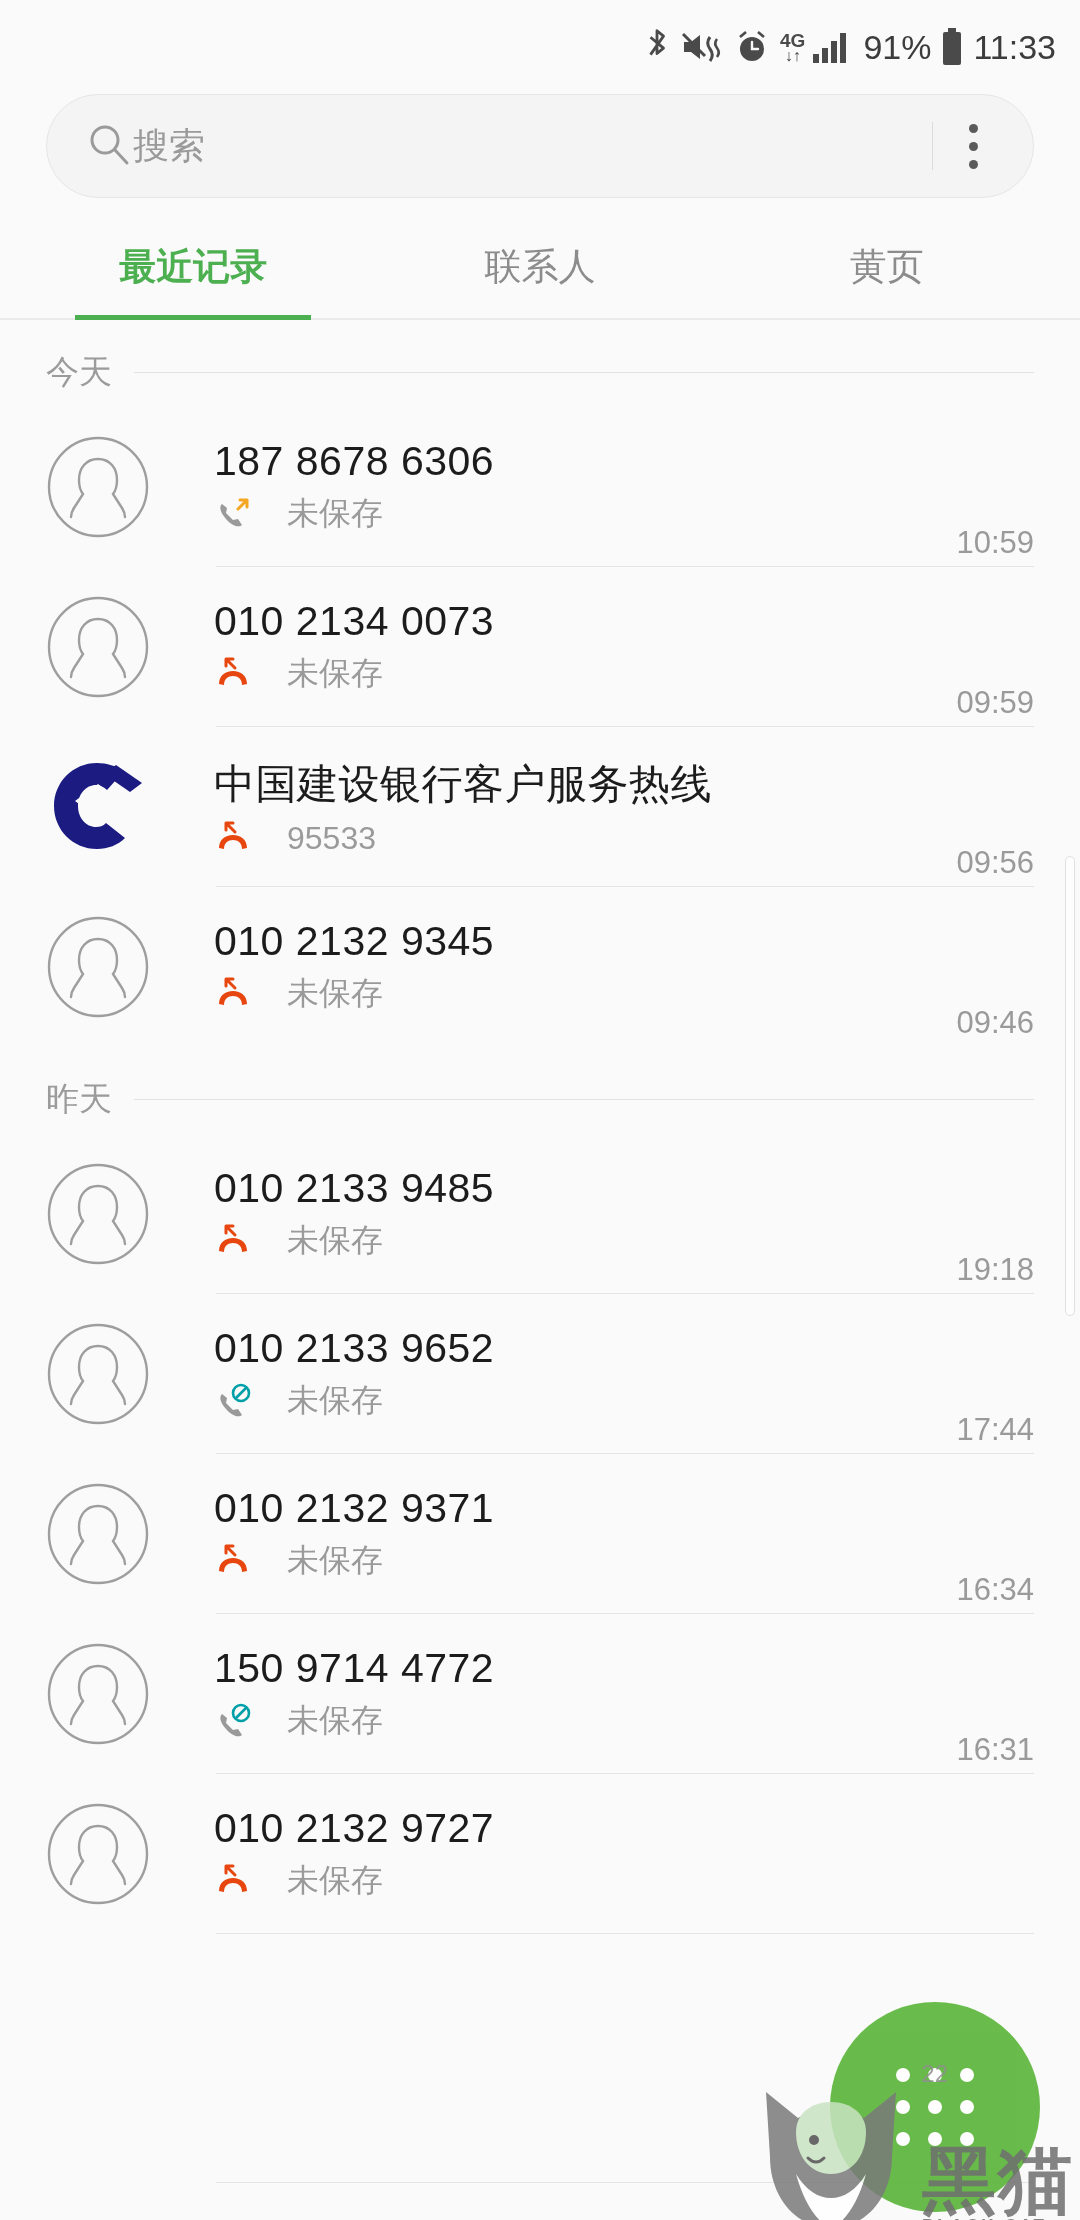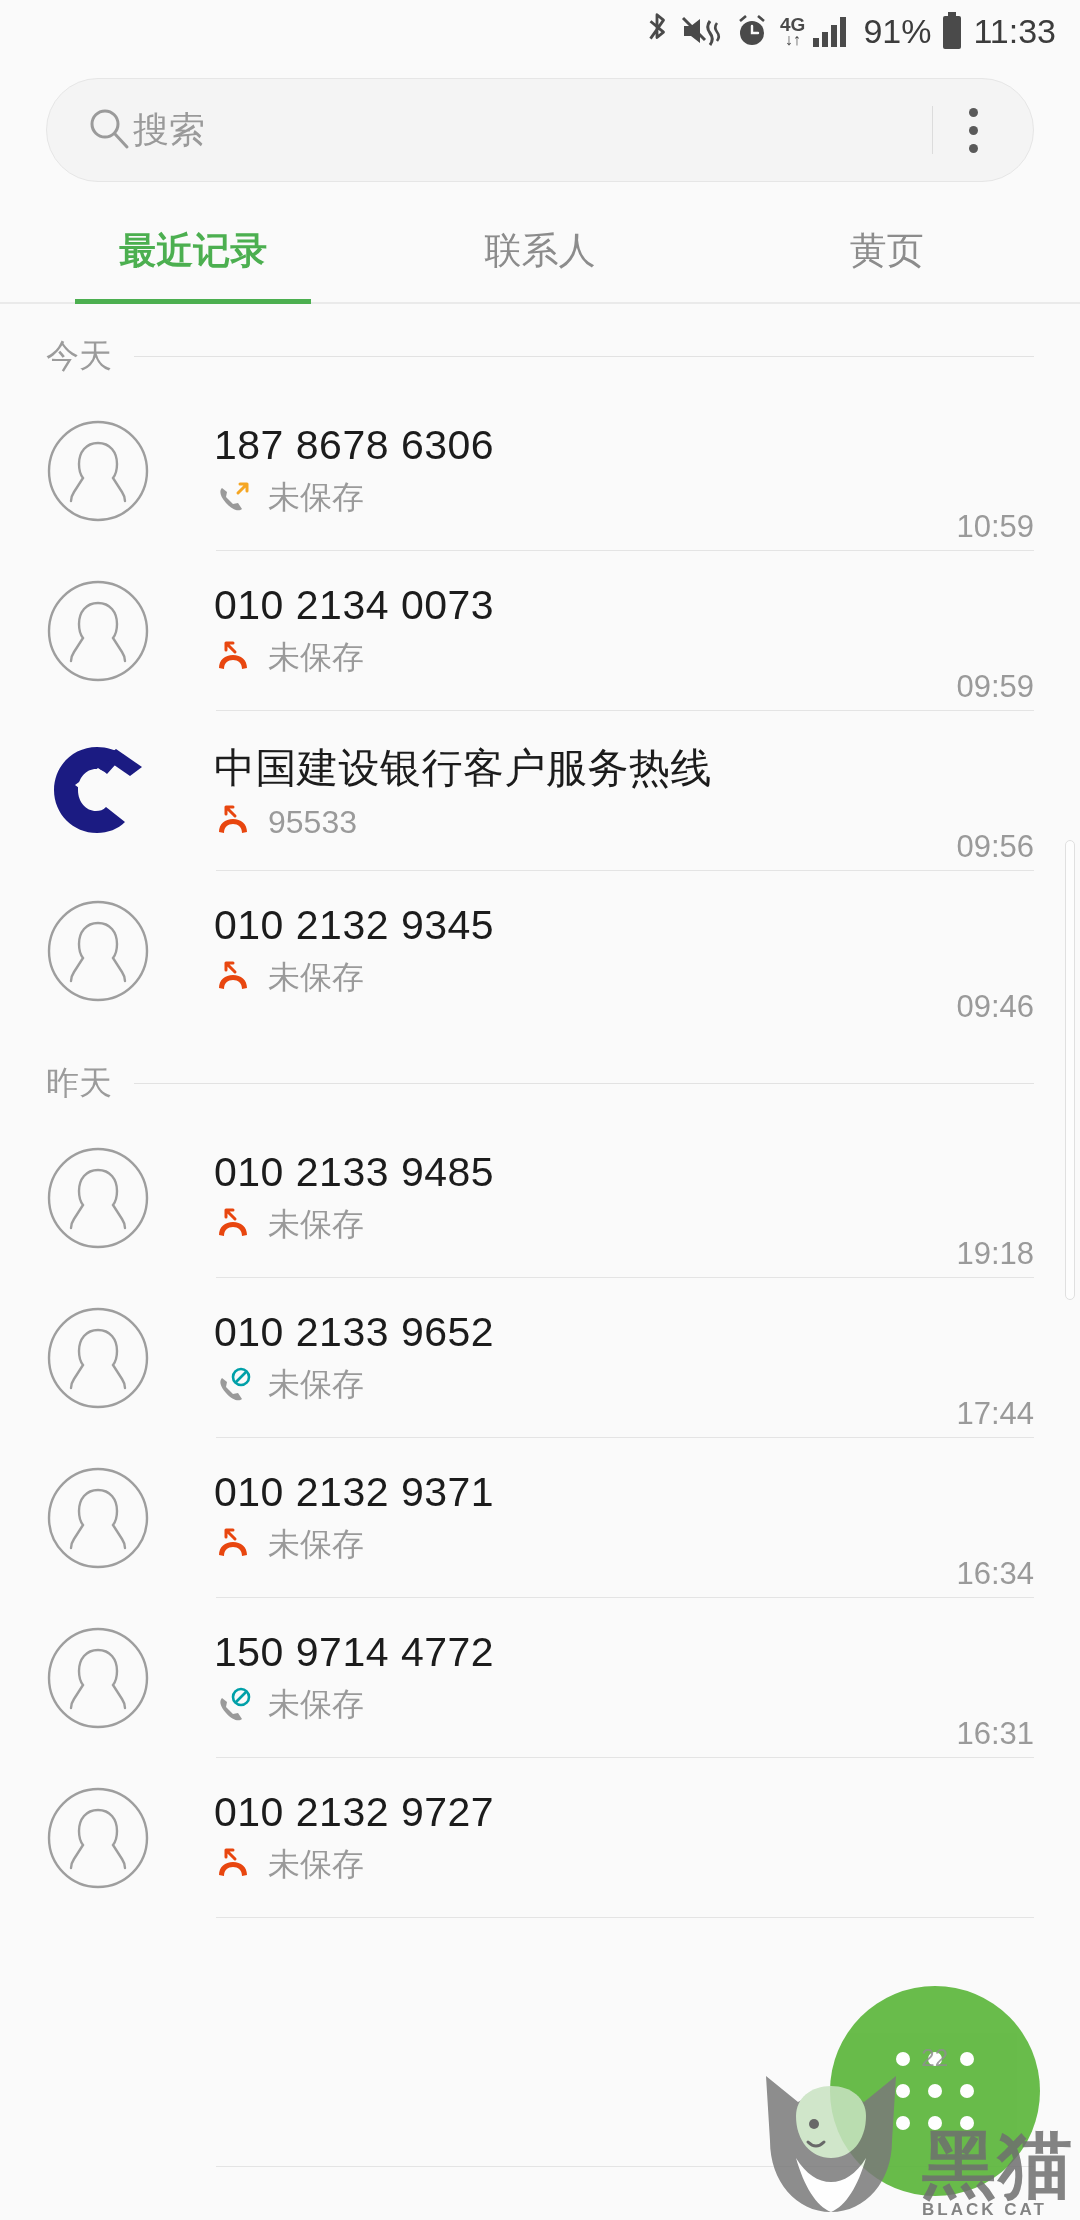--- a/index.html
+++ b/index.html
@@ -16,20 +16,21 @@
   }
 
   
   .statusbar {
     height: 62px;
     display: flex;
     align-items: center;
     justify-content: flex-end;
     padding-right: 24px;
     gap: 10px;
+    margin-top: 16px;
   }
   .sb-icon { display: flex; align-items: center; color: #4a4a4a; }
   .sb-text {
     font-size: 34px;
     color: #3c3c3c;
     letter-spacing: 0px;
     font-weight: 400;
   }
   .sb-4g {
     display: flex; flex-direction: column; align-items: center;
@@ -128,21 +129,21 @@
     display: flex; align-items: center; justify-content: center;
   }
   .rowbody { flex: 1; min-width: 0; }
   .name {
     font-size: 41px;
     color: #1c1c1c;
     letter-spacing: 0.5px;
     white-space: nowrap;
     margin-bottom: 7px;
   }
-  .subrow { display: flex; align-items: center; }
+  .subrow { display: flex; align-items: center; gap: 19px; }
   .calltype { width: 38px; height: 38px; margin-right: 16px; flex:0 0 38px; display:flex; align-items:center; }
   .sub { font-size: 32px; color: #9a9a9a; }
   .time { font-size: 31px; color: #9a9a9a; align-self: flex-end; margin-bottom: 6px; padding-left: 20px; }
 
   
   .scrollbar {
     position: absolute;
     right: 5px;
     top: 840px;
     width: 10px; height: 460px;

